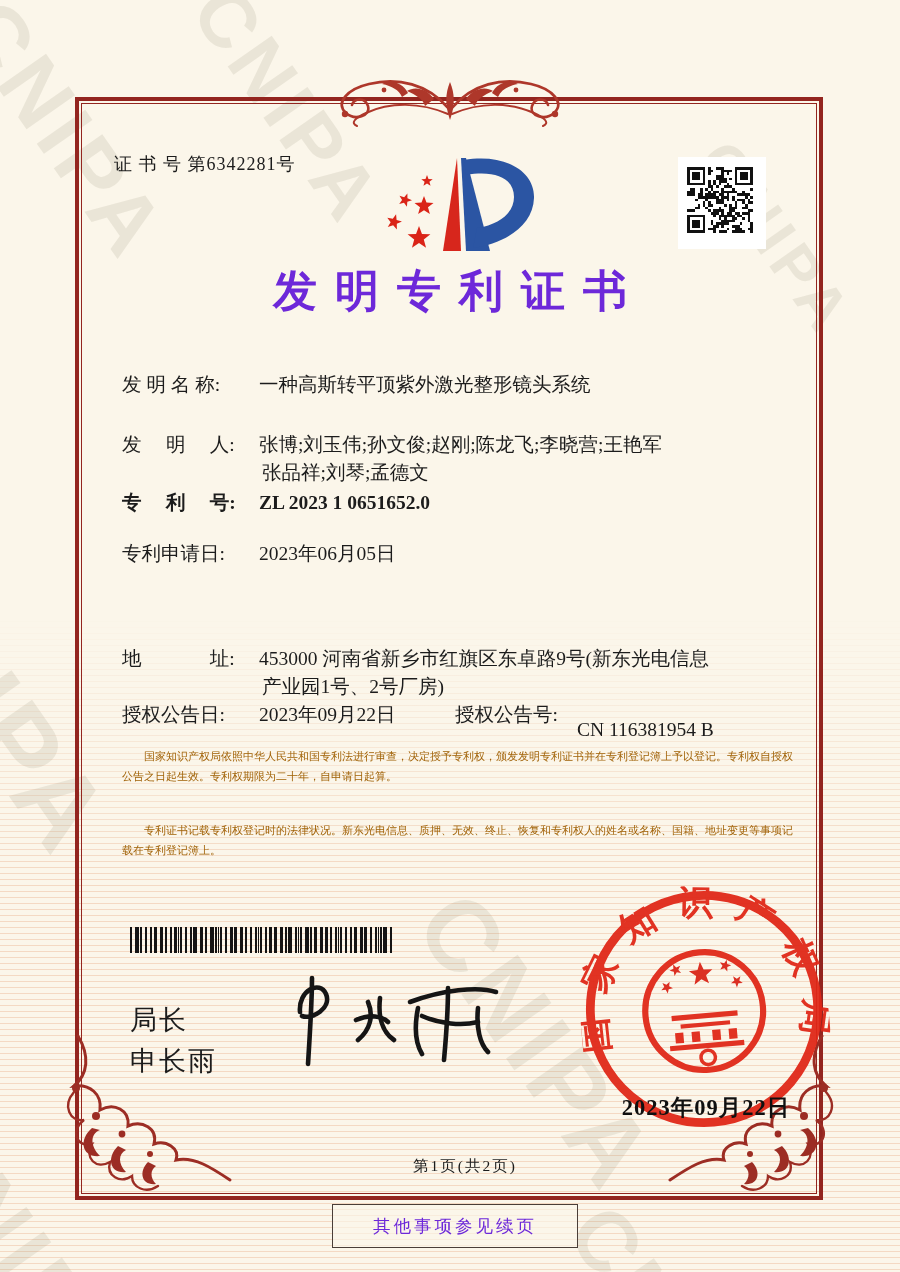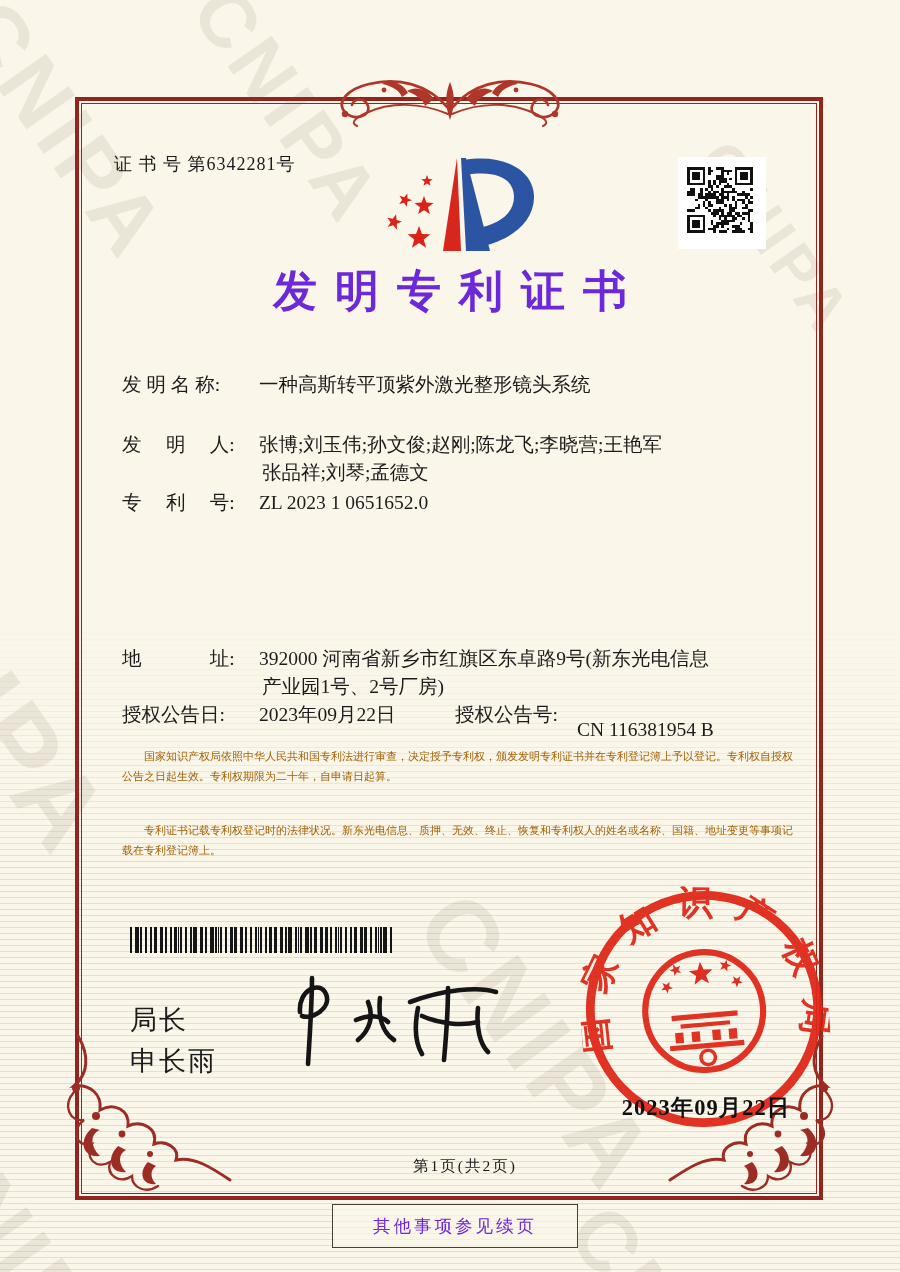--- a/index.html
+++ b/index.html
@@ -46,21 +46,21 @@
     position:absolute;left:0;top:262px;width:900px;text-align:center;z-index:4;
     font-size:44px;font-weight:600;letter-spacing:18px;text-indent:18px;color:#6d28d9;
   }
   
   .field{position:absolute;left:122px;width:690px;font-size:19.5px;z-index:4;line-height:1.42;}
   .field .lbl{display:inline-block;width:132px;vertical-align:top;white-space:pre;}
   .field .val{display:inline-block;vertical-align:top;max-width:540px;}
   .field .cont{display:block;margin-left:140px;}
   #f-name{top:371px;}
   #f-inventors{top:431px;}
-  #f-patno{top:489px;}
+  #f-patno{top:489px;font-weight:bold;}
   #f-appdate{top:540px;}
   #f-patentee{top:592px;}
   #f-address{top:645px;}
   #f-grant{top:701px;}
   .lbl2{position:absolute;left:333px;top:0;white-space:pre;}
   .val2{position:absolute;left:455px;top:15px;}
   #f-grant{position:absolute;}
   
   .para{
     position:absolute;left:122px;width:672px;font-size:11px;line-height:1.78;
@@ -404,25 +404,29 @@
     <span class="lbl">发　 明　 人:</span>
     <span class="val">张博;刘玉伟;孙文俊;赵刚;陈龙飞;李晓营;王艳军</span>
     <span class="cont">张品祥;刘琴;孟德文</span>
   </div>
 
   <div class="field" id="f-patno">
     <span class="lbl">专　 利　 号:</span>
     <span class="val">ZL 2023 1 0651652.0</span>
   </div>
 
+  <div class="field" id="f-appdate">
+    <span class="lbl">专利申请日:</span>
+    <span class="val">2023年06月05日</span>
+  </div>
 
 
   <div class="field" id="f-address">
     <span class="lbl">地　 　 　址:</span>
-    <span class="val">392000 河南省新乡市红旗区东卓路9号(新东光电信息</span>
+    <span class="val">453000 河南省新乡市红旗区东卓路9号(新东光电信息</span>
     <span class="cont">产业园1号、2号厂房)</span>
   </div>
 
   <div class="field" id="f-grant">
     <span class="lbl">授权公告日:</span>
     <span class="val">2023年09月22日</span>
     <span class="lbl2">授权公告号:</span>
     <span class="val2">CN 116381954 B</span>
   </div>
 

